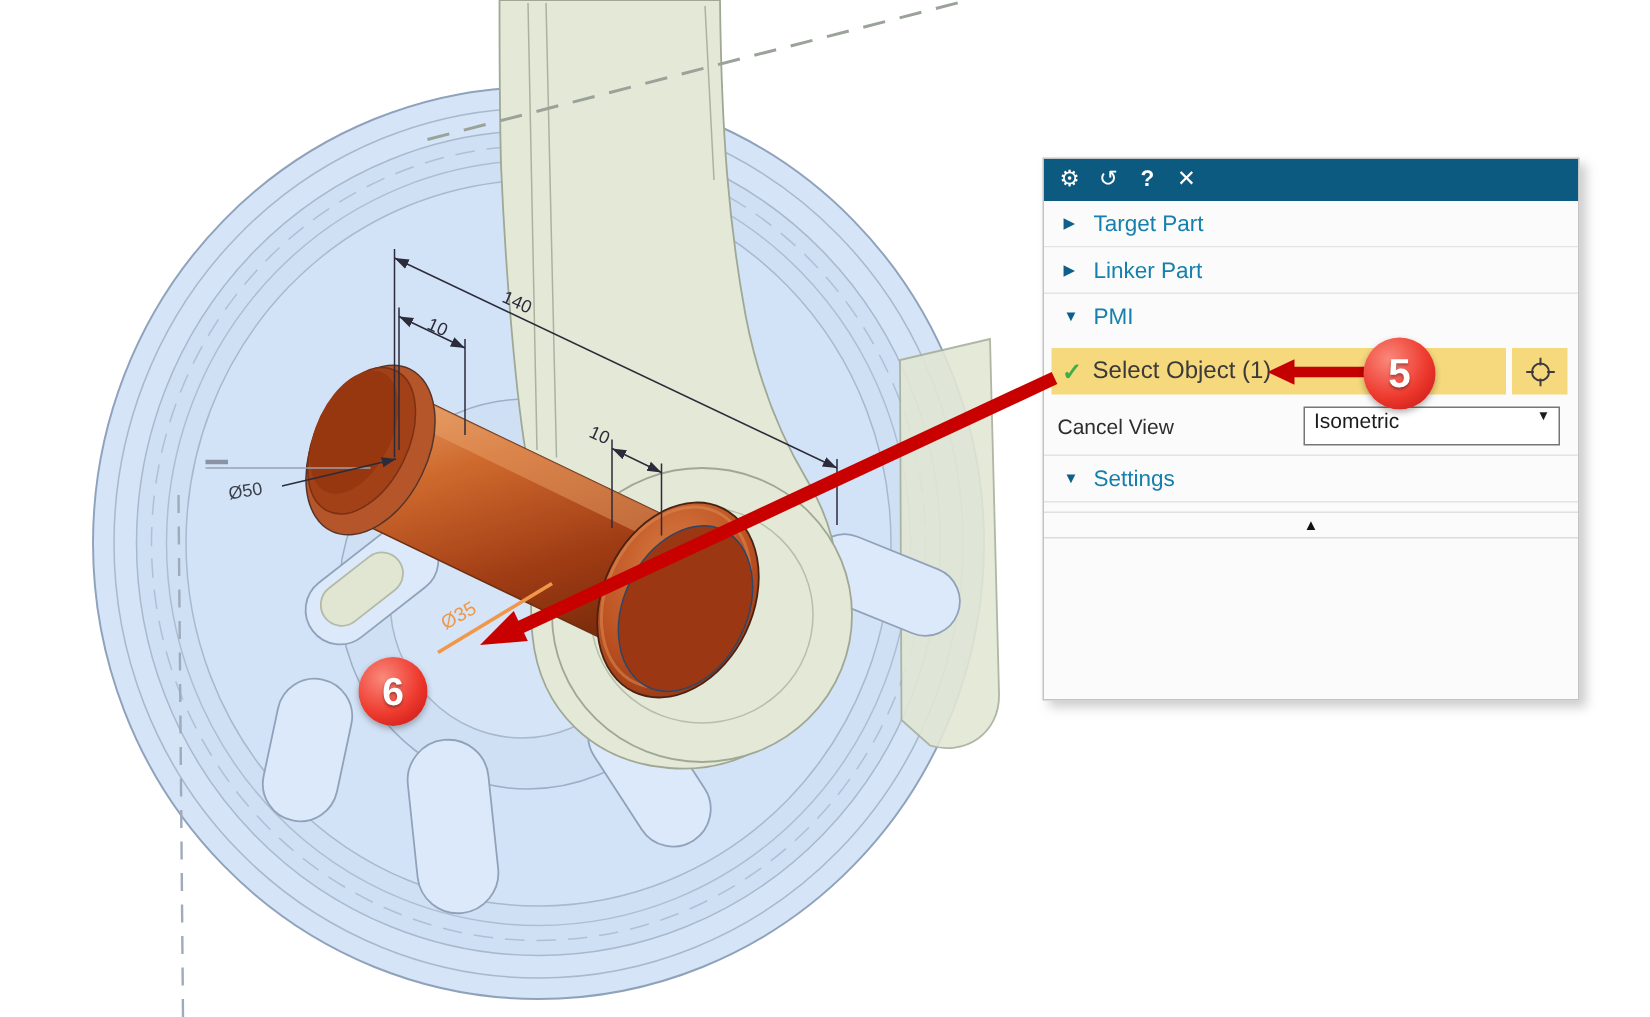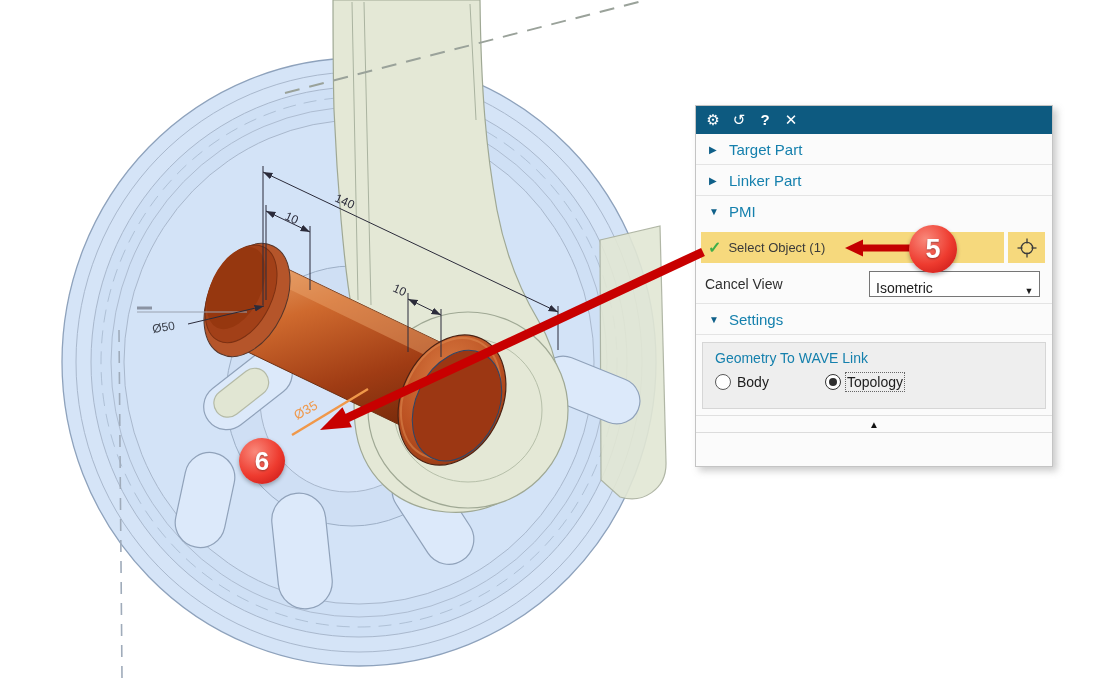--- a/index.html
+++ b/index.html
@@ -32,27 +32,27 @@
     border-bottom:1px solid #e4e4e4;background:#fbfbfb;
   }
   .sec .tri{font-size:10px;color:#0f6089;width:10px;}
   .sec .lbl{color:#1580ad;font-size:15px;}
   .selrow-wrap{display:flex;gap:4px;padding:6px 7px 0 5px;height:31px;}
   .selrow{
     flex:1;background:#f6d97d;height:31px;display:flex;align-items:center;
     gap:7px;padding-left:7px;
   }
   .selrow .check{color:#3fae49;font-size:16px;font-weight:bold;}
-  .selrow .txt{color:#3a3a3a;font-size:13px;}
+  .selrow .txt{color:#3a3a3a;font-size:16px;}
   .crosscell{width:37px;height:31px;background:#f6d97d;display:flex;align-items:center;justify-content:center;}
   .mvrow{display:flex;align-items:center;padding:8px 12px 6px 9px;}
   .mvrow .lbl{flex:1;font-size:14px;color:#2e2e2e;}
   .dropdown{
     width:163px;height:24px;background:#fff;border:1px solid #767676;
-    display:flex;align-items:flex-end;padding-left:6px;box-sizing:content-box;
+    display:flex;align-items:flex-start;padding-left:6px;box-sizing:content-box;
   }
   .dropdown .val{flex:1;font-size:14px;color:#1c1c1c;}
   .dropdown .caret{width:20px;text-align:center;font-size:9px;color:#1c1c1c;}
   .sec.settings{border-top:1px solid #e4e4e4;}
   .groupbox{
     margin:7px 6px 0 6px;background:#eeeeee;border:1px solid #d6d6d6;
     padding:7px 0 10px 12px;height:48px;box-sizing:content-box;
   }
   .gb-title{color:#1580ad;font-size:14px;margin-bottom:8px;}
   .radios{display:flex;align-items:center;gap:56px;}
@@ -248,35 +248,20 @@
       <span class="val">Isometric</span>
       <span class="caret">▼</span>
     </div>
   </div>
 
   <div class="sec settings">
     <span class="tri">▼</span>
     <span class="lbl">Settings</span>
   </div>
 
-  <div class="groupbox">
-    <div class="gb-title">Geometry To WAVE Link</div>
-    <div class="radios">
-      <div class="radio">
-        <span class="rcirc"></span>
-        <span class="rlabel">Body</span>
-      </div>
-      <div class="radio">
-        <span class="rcirc sel">
-            <span class="rdot"></span>
-          </span>
-        <span class="rlabel focus">Topology</span>
-      </div>
-    </div>
-  </div>
 
   <div class="collapse-strip">
     <span>▲</span>
   </div>
 
 </div>
 
 <svg class="overlay" width="1100" height="678" viewBox="0 0 1100 678">
 
   <line x1="703" y1="252" x2="345" y2="419" stroke="#c80000" stroke-width="9"></line>

